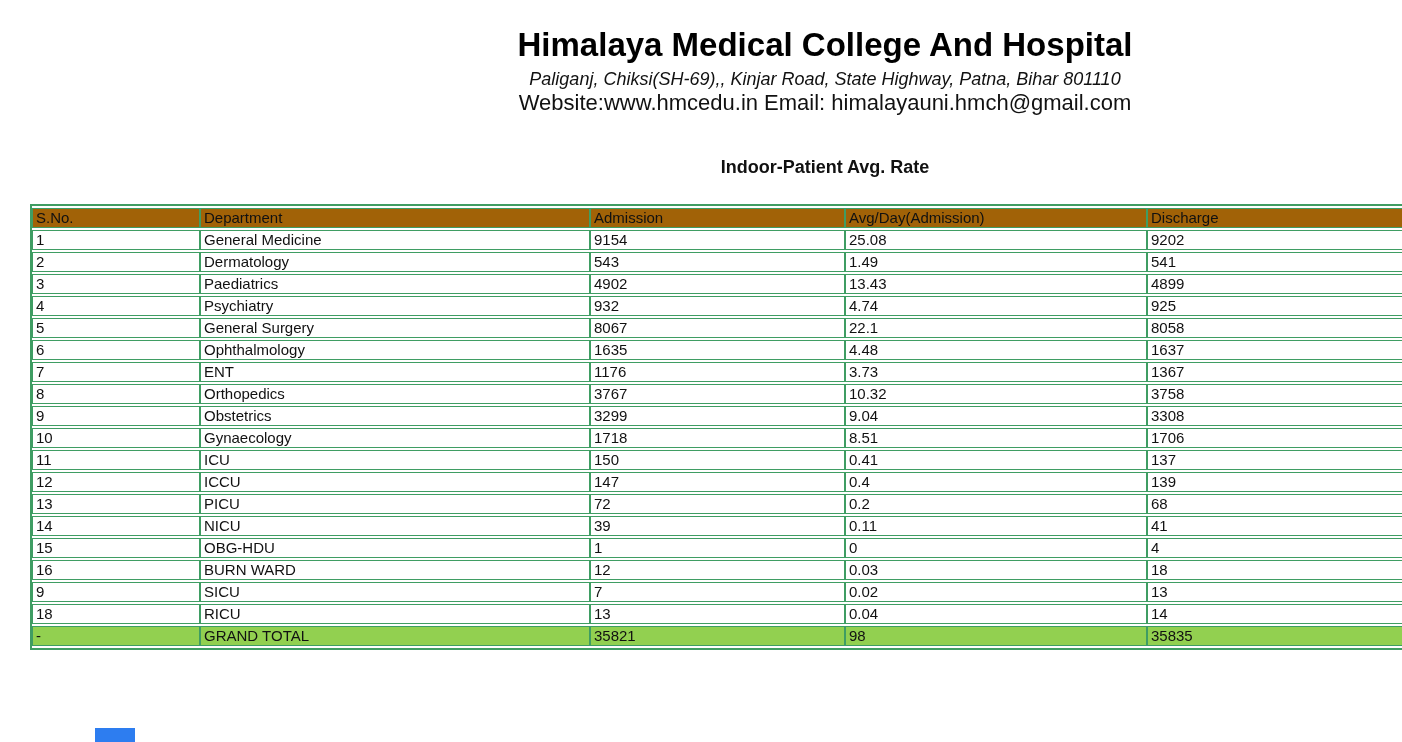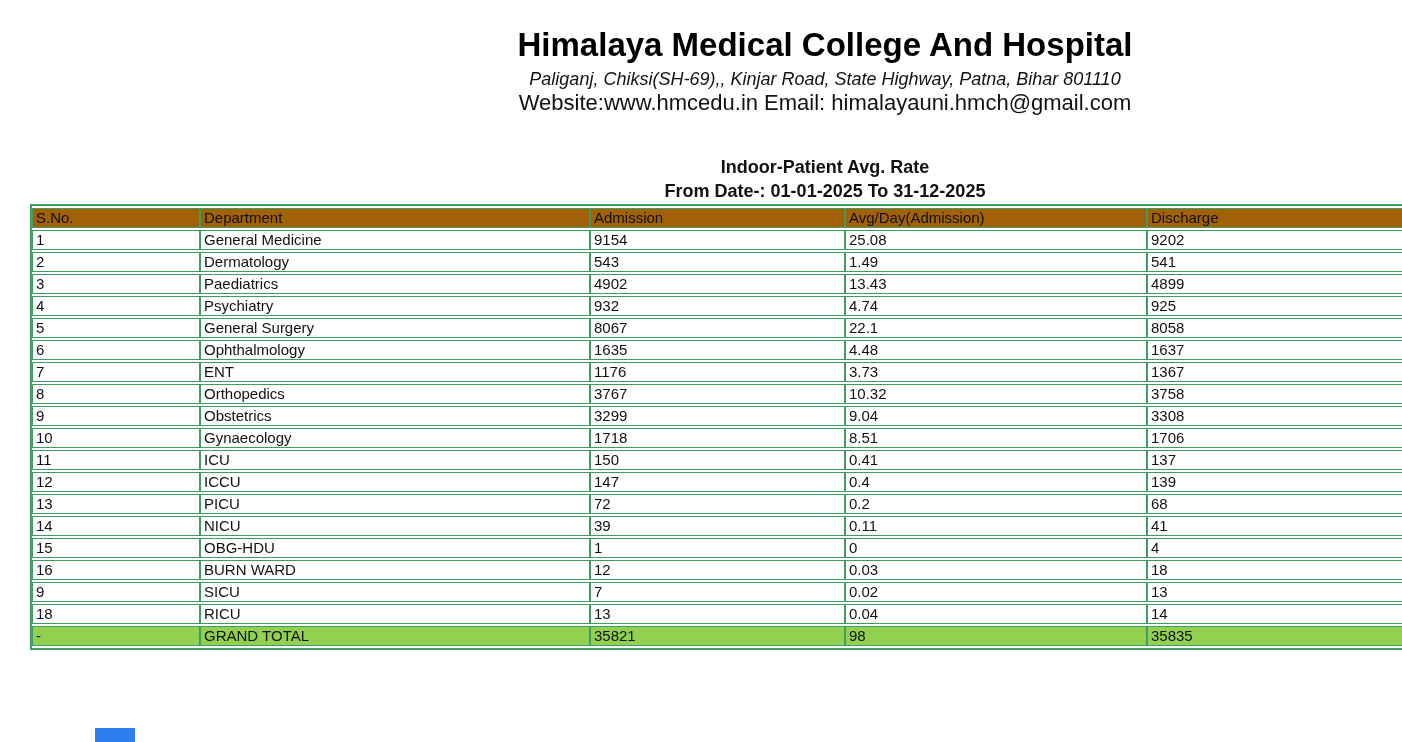--- a/index.html
+++ b/index.html
@@ -78,21 +78,20 @@
 <body>
 
 <div class="page-header">
   <h1 class="hospital-title">Himalaya Medical College And Hospital</h1>
   <div class="hospital-address">Paliganj, Chiksi(SH-69),, Kinjar Road, State Highway, Patna, Bihar 801110</div>
   <div class="hospital-contact">Website:www.hmcedu.in Email: himalayauni.hmch@gmail.com</div>
 </div>
 
 <div class="report-head">
   <div>Indoor-Patient Avg. Rate</div>
-  <div>From Date-: 01-01-2025 To  31-12-2025</div>
 </div>
 
 <div class="table-wrap">
   <table class="report">
     <colgroup>
       <col style="width:168px">
       <col style="width:390px">
       <col style="width:255px">
       <col style="width:302px">
       <col style="width:257px">

